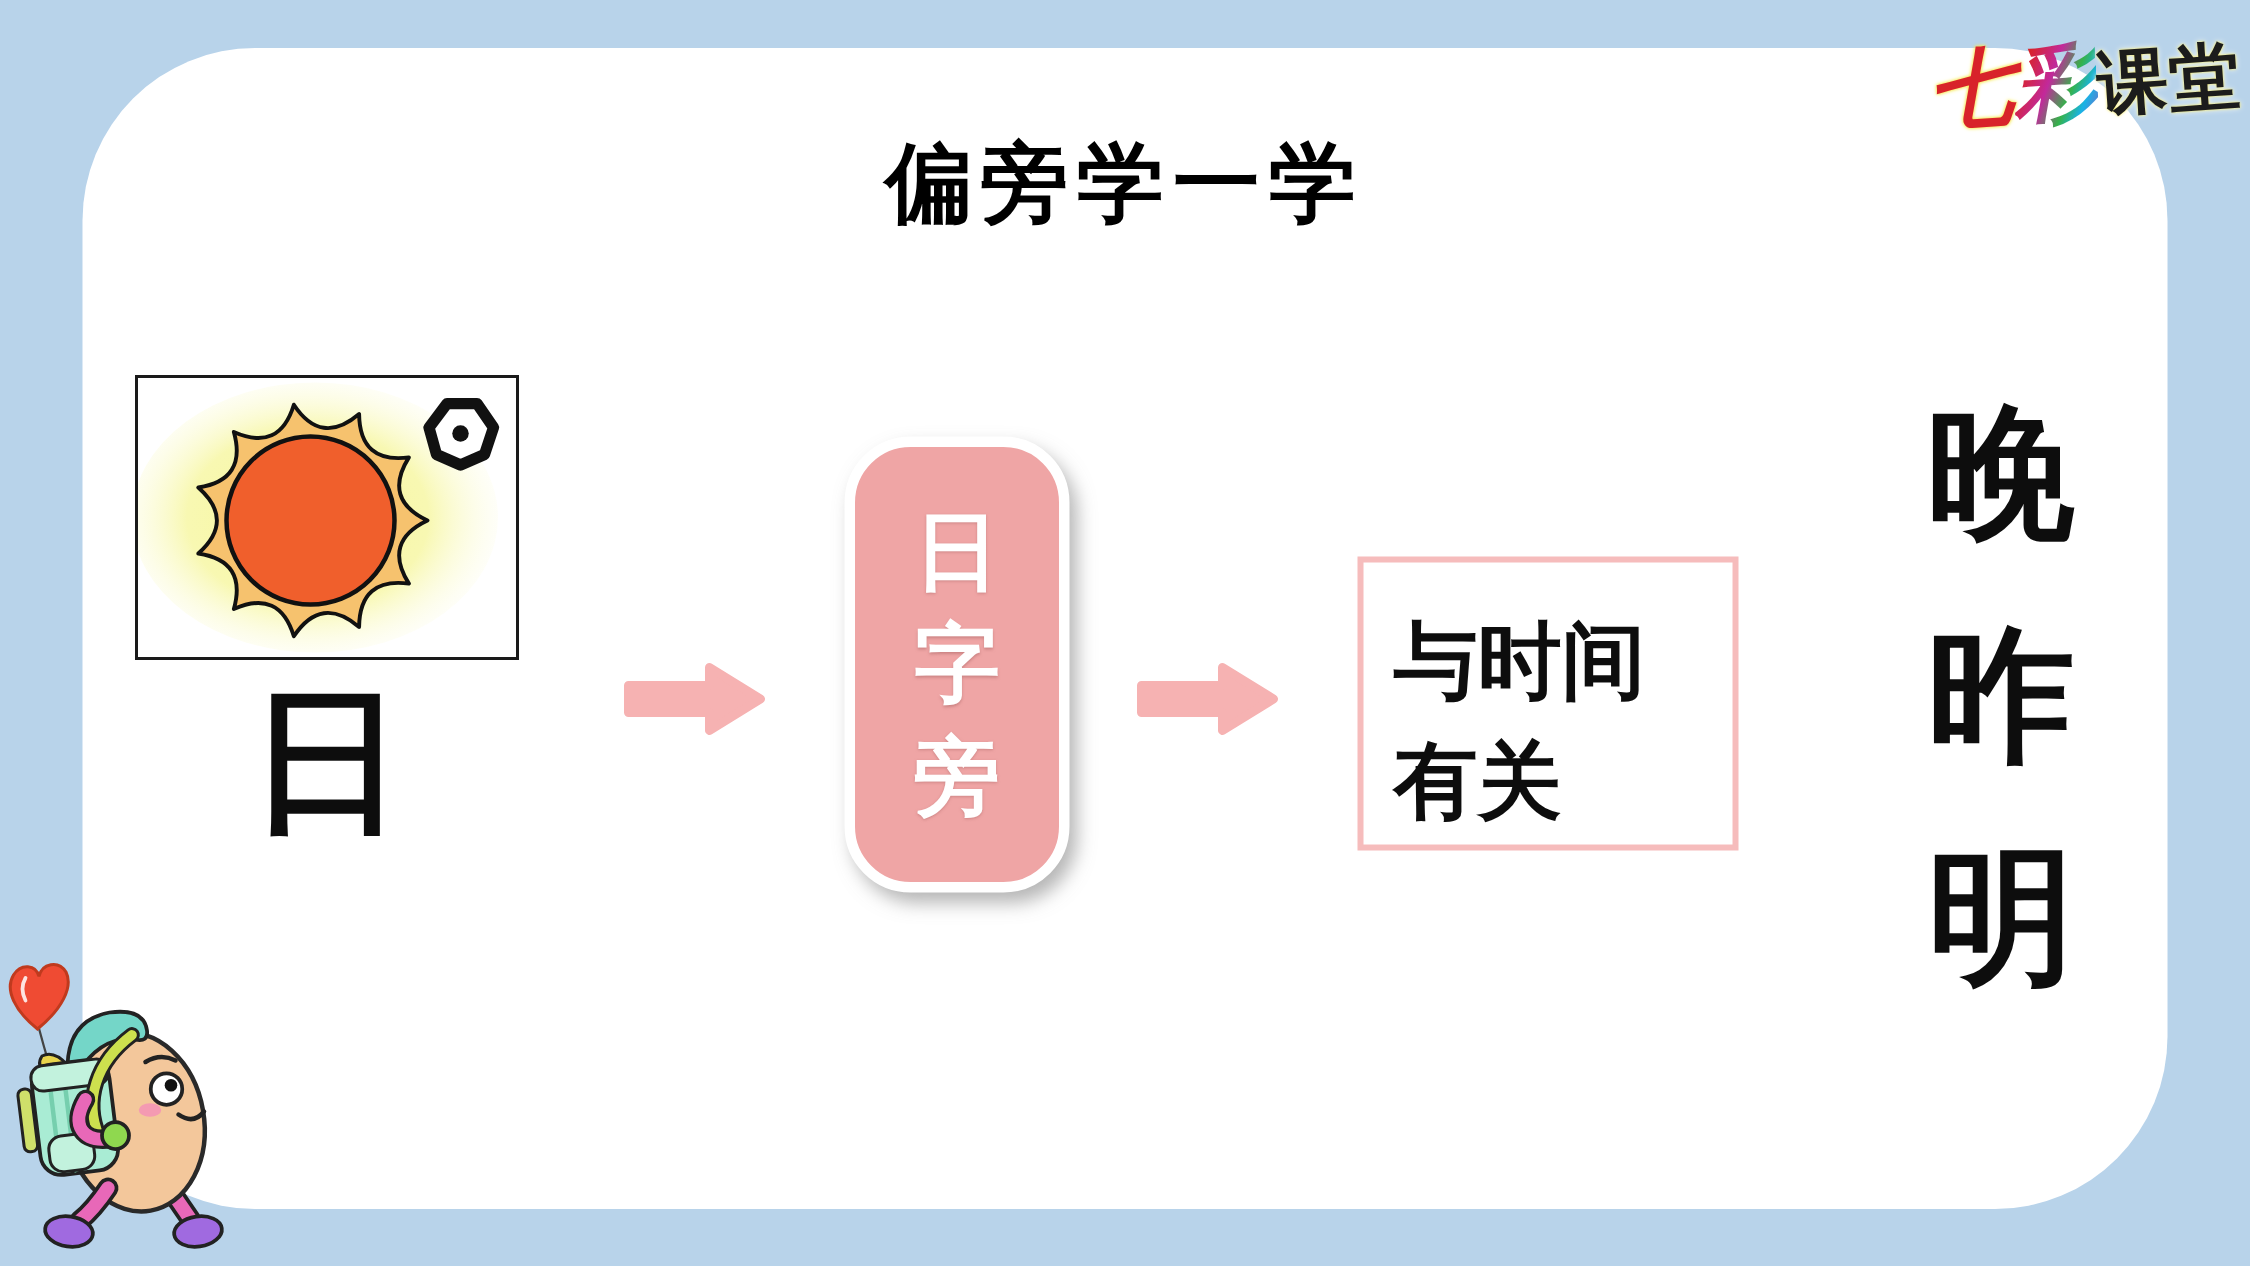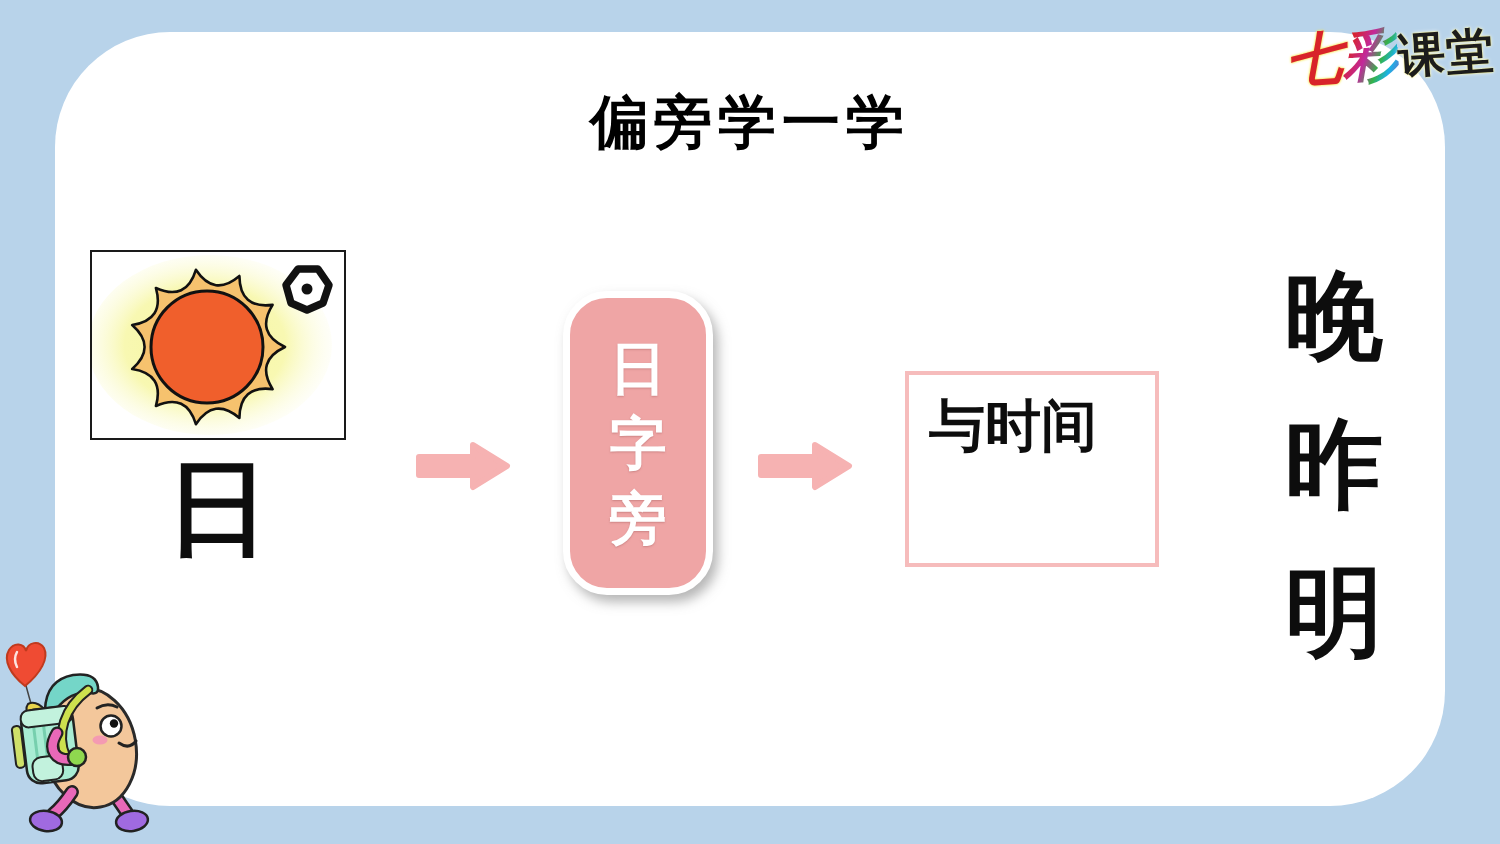--- a/index.html
+++ b/index.html
@@ -64,21 +64,21 @@
   }
   .rc-char{
     font-size:57px; color:#ffffff; font-weight:700; line-height:1;
     font-family:"Liberation Serif", serif;
     text-shadow:0 1px 2px rgba(180,110,110,.6);
   }
   
   .meaning-box{
     position:absolute; left:905px; top:371px; width:254px; height:196px;
     box-sizing:border-box; background:#fff; border:4px solid #f6bcbc;
-    padding:12px 0 0 20px;
+    padding:28px 0 0 20px;
     font-size:56px; line-height:1.42; color:#0d0d0d; font-weight:600;
     font-family:"Liberation Serif", serif;
   }
   
   .examples{
     position:absolute; left:1272px; top:268px; width:124px;
     display:flex; flex-direction:column; align-items:center; gap:50px;
   }
   .example-char{
     font-size:98px; line-height:1; font-weight:600; color:#0d0d0d;
@@ -130,20 +130,21 @@
     <div class="rc-char">字</div>
     <div class="rc-char">旁</div>
   </div>
 
   <svg class="arrow arrow2" viewBox="0 0 96 52">
     <polygon points="4,17 58,17 58,5 92,26 58,47 58,35 4,35" fill="#f6b2b2" stroke="#f6b2b2" stroke-width="6" stroke-linejoin="round"></polygon>
   </svg>
 
   <div class="meaning-box">
     <div>与时间</div>
+    <div>有关</div>
   </div>
 
   <div class="examples">
     <div class="example-char">晚</div>
     <div class="example-char">昨</div>
     <div class="example-char">明</div>
   </div>
 
   <svg class="mascot" viewBox="0 0 160 214">
     <g stroke-linecap="round">

